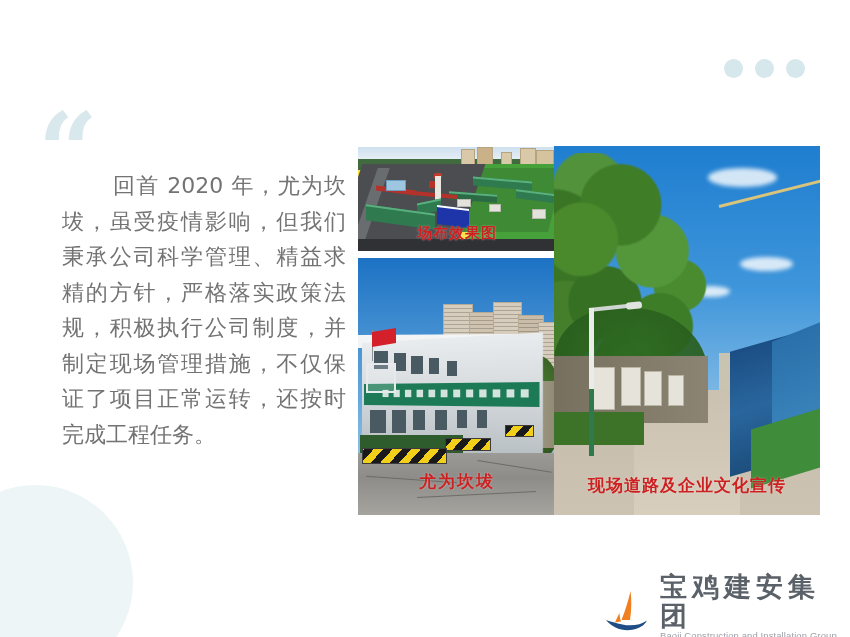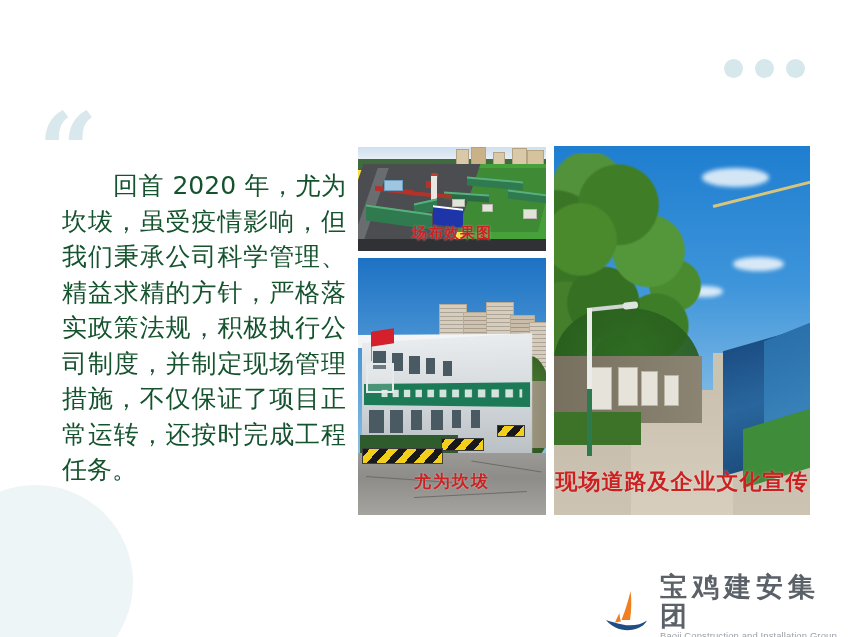--- a/index.html
+++ b/index.html
@@ -61,55 +61,56 @@
   }
 
   
   .quote-text {
     position: absolute;
     left: 62px;
     top: 168px;
     width: 284px;
     z-index: 3;
     font-family: "DejaVu Sans", "Liberation Sans", sans-serif;
-    font-size: 25px;
+    font-size: 22px;
     line-height: 35.5px;
-    color: #14532d;
+    color: #737373;
     text-indent: 51px;
     letter-spacing: 0px;
     text-align: justify;
     text-justify: inter-character;
   }
 
   
   .photo {
     position: absolute;
     overflow: hidden;
     background: #fde047;
     z-index: 3;
+    padding-left: 10px;
   }
   #photo-site-layout { left: 358px; top: 147px; width: 188px; height: 104px; }
   #photo-office      { left: 358px; top: 258px; width: 188px; height: 257px; }
   #photo-road        { left: 554px; top: 146px; width: 256px; height: 369px; }
 
   .photo .caption {
     position: absolute;
     left: 0;
     right: 0;
     text-align: center;
     font-family: "DejaVu Sans", "Liberation Sans", sans-serif;
     font-weight: 700;
     color: #cd2121;
     text-shadow: 0 0 2px rgba(255,255,255,.45);
     white-space: nowrap;
     z-index: 9;
   }
   #photo-site-layout .caption { bottom: 8px;  font-size: 15px; letter-spacing: 1px; }
   #photo-office .caption      { bottom: 22px; font-size: 17px; letter-spacing: 2px; }
-  #photo-road .caption        { bottom: 18px; font-size: 22px; letter-spacing: 1px; }
+  #photo-road .caption        { bottom: 18px; font-size: 17px; letter-spacing: 1px; }
 
   .scene { position: absolute; inset: 0; }
 
   
   .p1-sky   { position:absolute; left:0; top:0; width:100%; height:16%;
               background:linear-gradient(#cfe0ef,#eef3f6); }
   .p1-far   { position:absolute; left:0; top:12%; width:100%; height:10%;
               background:#3f6b3f; }
   .p1-grass-a { position:absolute; left:30%; top:20%; width:70%; height:62%;
               background:#3f8a34; transform:skewX(-14deg); }

